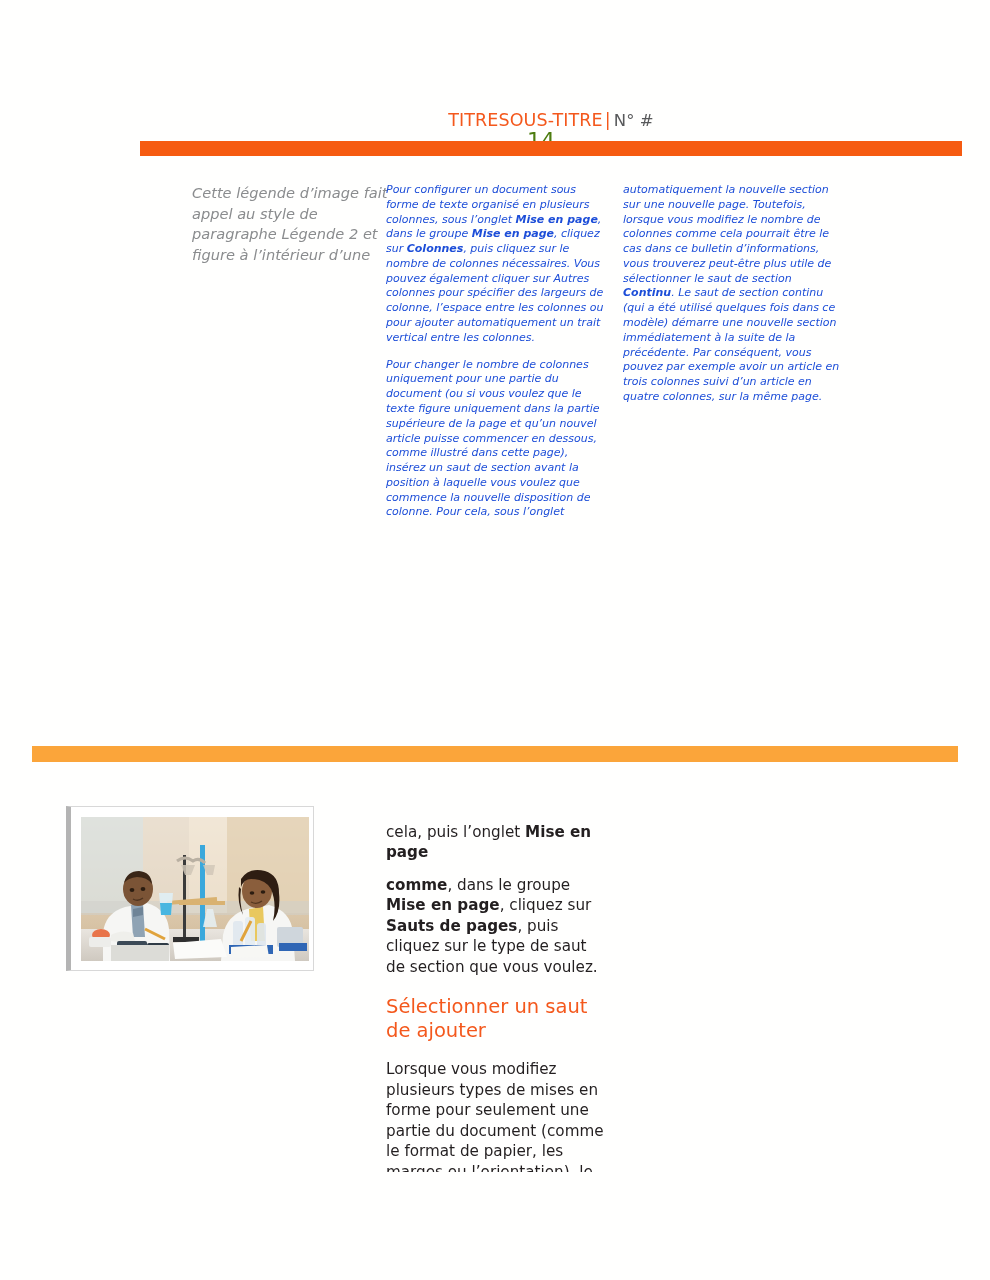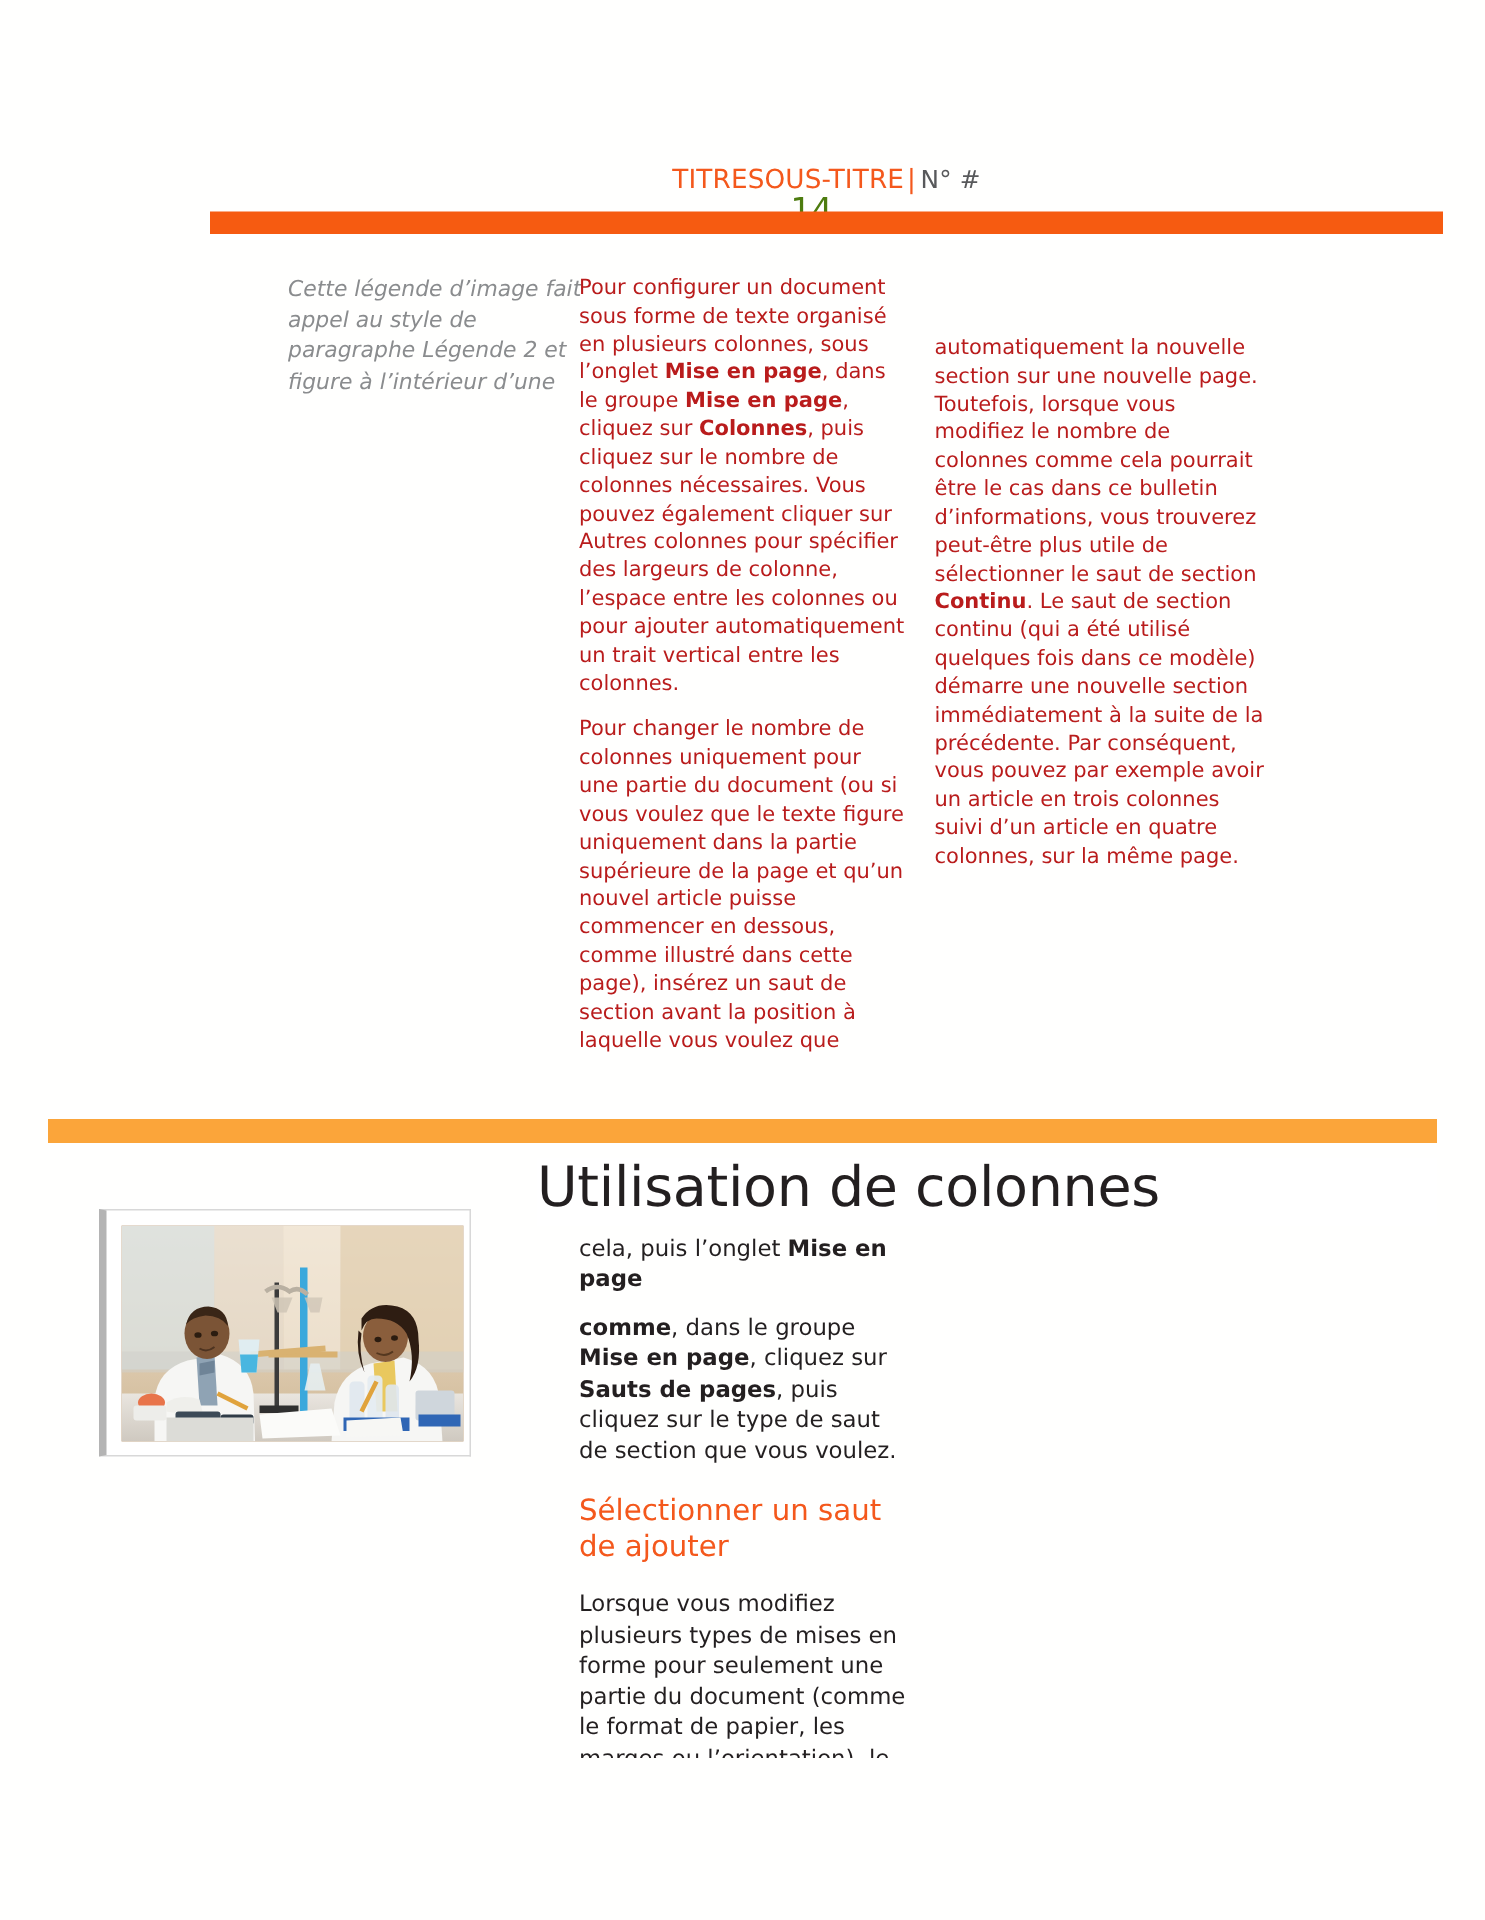--- a/index.html
+++ b/index.html
@@ -71,23 +71,24 @@
   .band-top {
     position: absolute;
     left: 0;
     top: 183px;
     width: 990px;
     height: 530px;
   }
   .col {
     position: absolute;
     top: 0;
-    font-size: 14px;
+    font-size: 11px;
     line-height: 1.345;
-    color: #b91c1c;
+    color: #1d4ed8;
+    font-style: italic;
   }
   .col p {
     margin: 0 0 12px 0;
   }
   .col p:last-child { margin-bottom: 0; }
 
   
   .col-caption {
     left: 192px;
     width: 200px;
@@ -100,21 +101,20 @@
   }
   .col-mid {
     left: 386px;
     width: 218px;
     height: 522px;
     overflow: hidden;
   }
   .col-right {
     left: 623px;
     width: 222px;
-    margin-top: 40px;
   }
 
   b, strong { font-weight: bold; }
 
   
   .rule-amber {
     position: absolute;
     left: 32px;
     top: 746px;
     width: 926px;
@@ -292,21 +292,20 @@
 
         <path d="M92 126 L140 122 L146 140 L94 142 Z" fill="#fbfbf9"></path>
         <path d="M150 130 L186 128 L188 140 L150 141 Z" fill="#f7f7f4"></path>
 
         <path d="M64 112 L84 122" stroke="#e0a33c" stroke-width="3"></path>
         <path d="M170 104 L160 124" stroke="#e0a33c" stroke-width="3"></path>
       </svg>
     </div>
   </div>
 
-  <h1 class="section-heading">Utilisation de colonnes</h1>
 
   <div class="col-lower">
     <p><span>cela, puis l’onglet </span><b>Mise en page</b></p>
     <p><b>comme</b><span>, dans le groupe </span><b>Mise en page</b><span>, cliquez sur </span><b>Sauts de pages</b><span>, puis cliquez sur le type de saut de section que vous voulez.</span></p>
     <h2 class="subheading">Sélectionner un saut de ajouter</h2>
     <p><span>Lorsque vous modifiez plusieurs types de mises en forme pour seulement une partie du document (comme le format de papier, les marges ou l’orientation), le meilleur type de saut de section à utiliser est </span></p>
   </div>
 
 </div>
 

